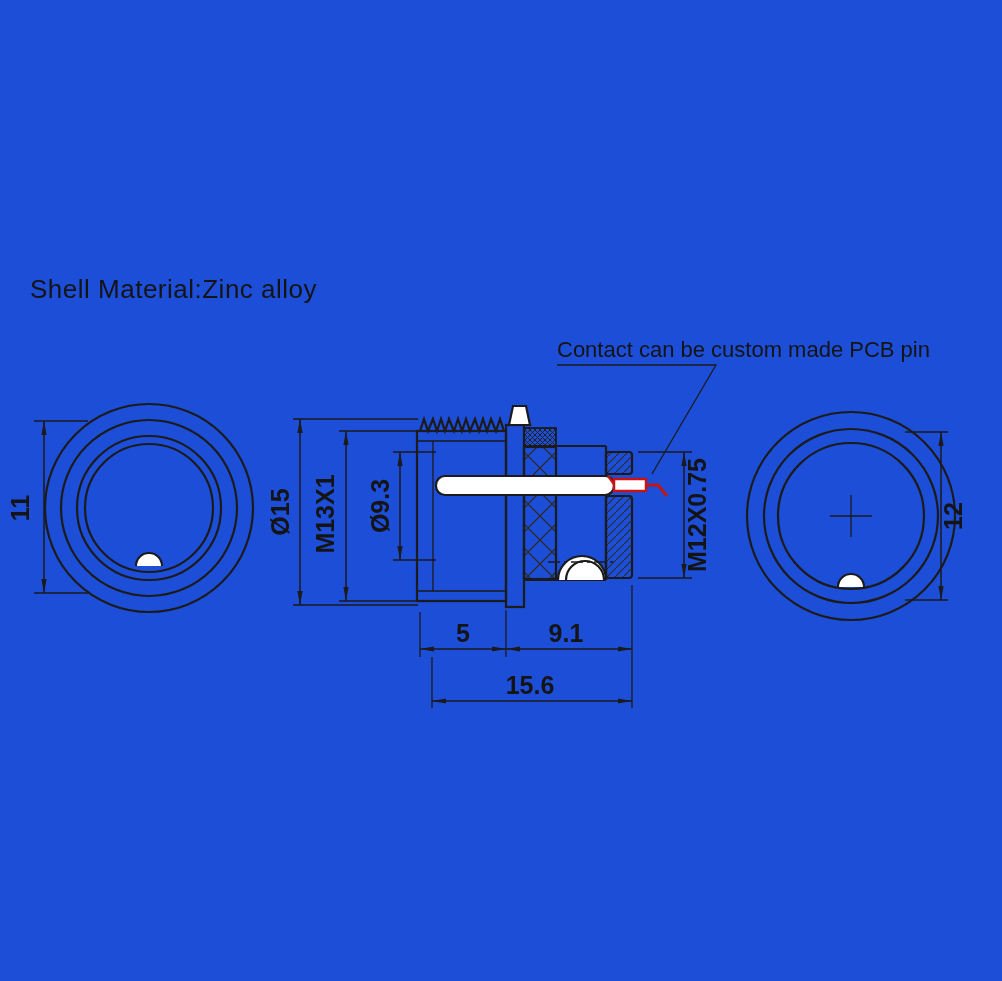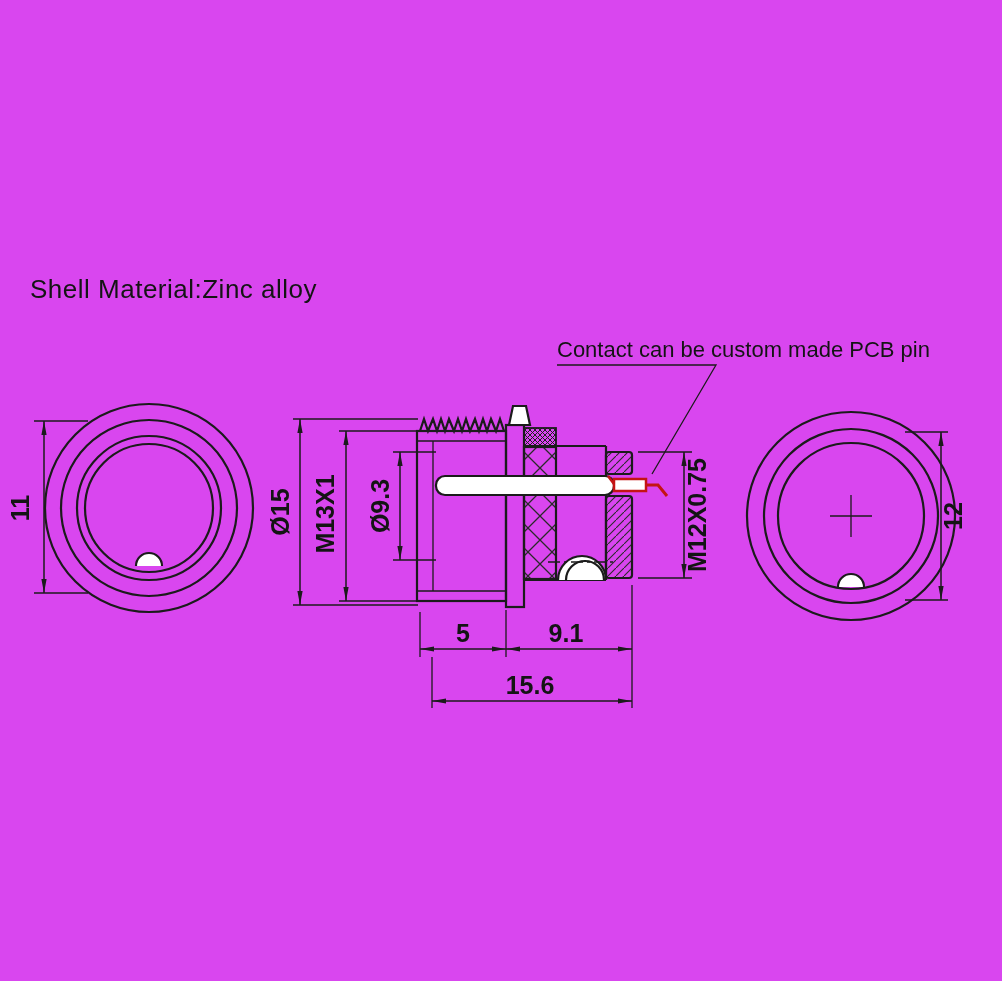--- a/index.html
+++ b/index.html
@@ -1,16 +1,16 @@
 <!DOCTYPE html>
 <html><head>
 <meta charset="utf-8">
 <style>
   html,body{margin:0;padding:0;background:#ffffff;}
-  .stage{position:relative;width:1002px;height:981px;background:#d946ef;overflow:hidden;text-align:right;}
+  .stage{position:relative;width:1002px;height:981px;background:#1d4ed8;overflow:hidden;text-align:right;}
   svg{display:block;}
   .st{stroke:#1b1b1b;stroke-width:2.2;stroke-linejoin:miter;stroke-linecap:butt;}
   .st2{stroke:#1b1b1b;stroke-width:1.8;}
   .thin{stroke:#1b1b1b;stroke-width:1.3;}
   .dim{stroke:#1b1b1b;stroke-width:1.5;}
   text{font-family:"Liberation Sans","DejaVu Sans",sans-serif;fill:#141414;}
   .dimtxt{font-size:25px;font-weight:700;}
   .title{font-size:26px;font-weight:400;letter-spacing:0.5px;}
   .note{font-size:22px;font-weight:400;}
 </style>

